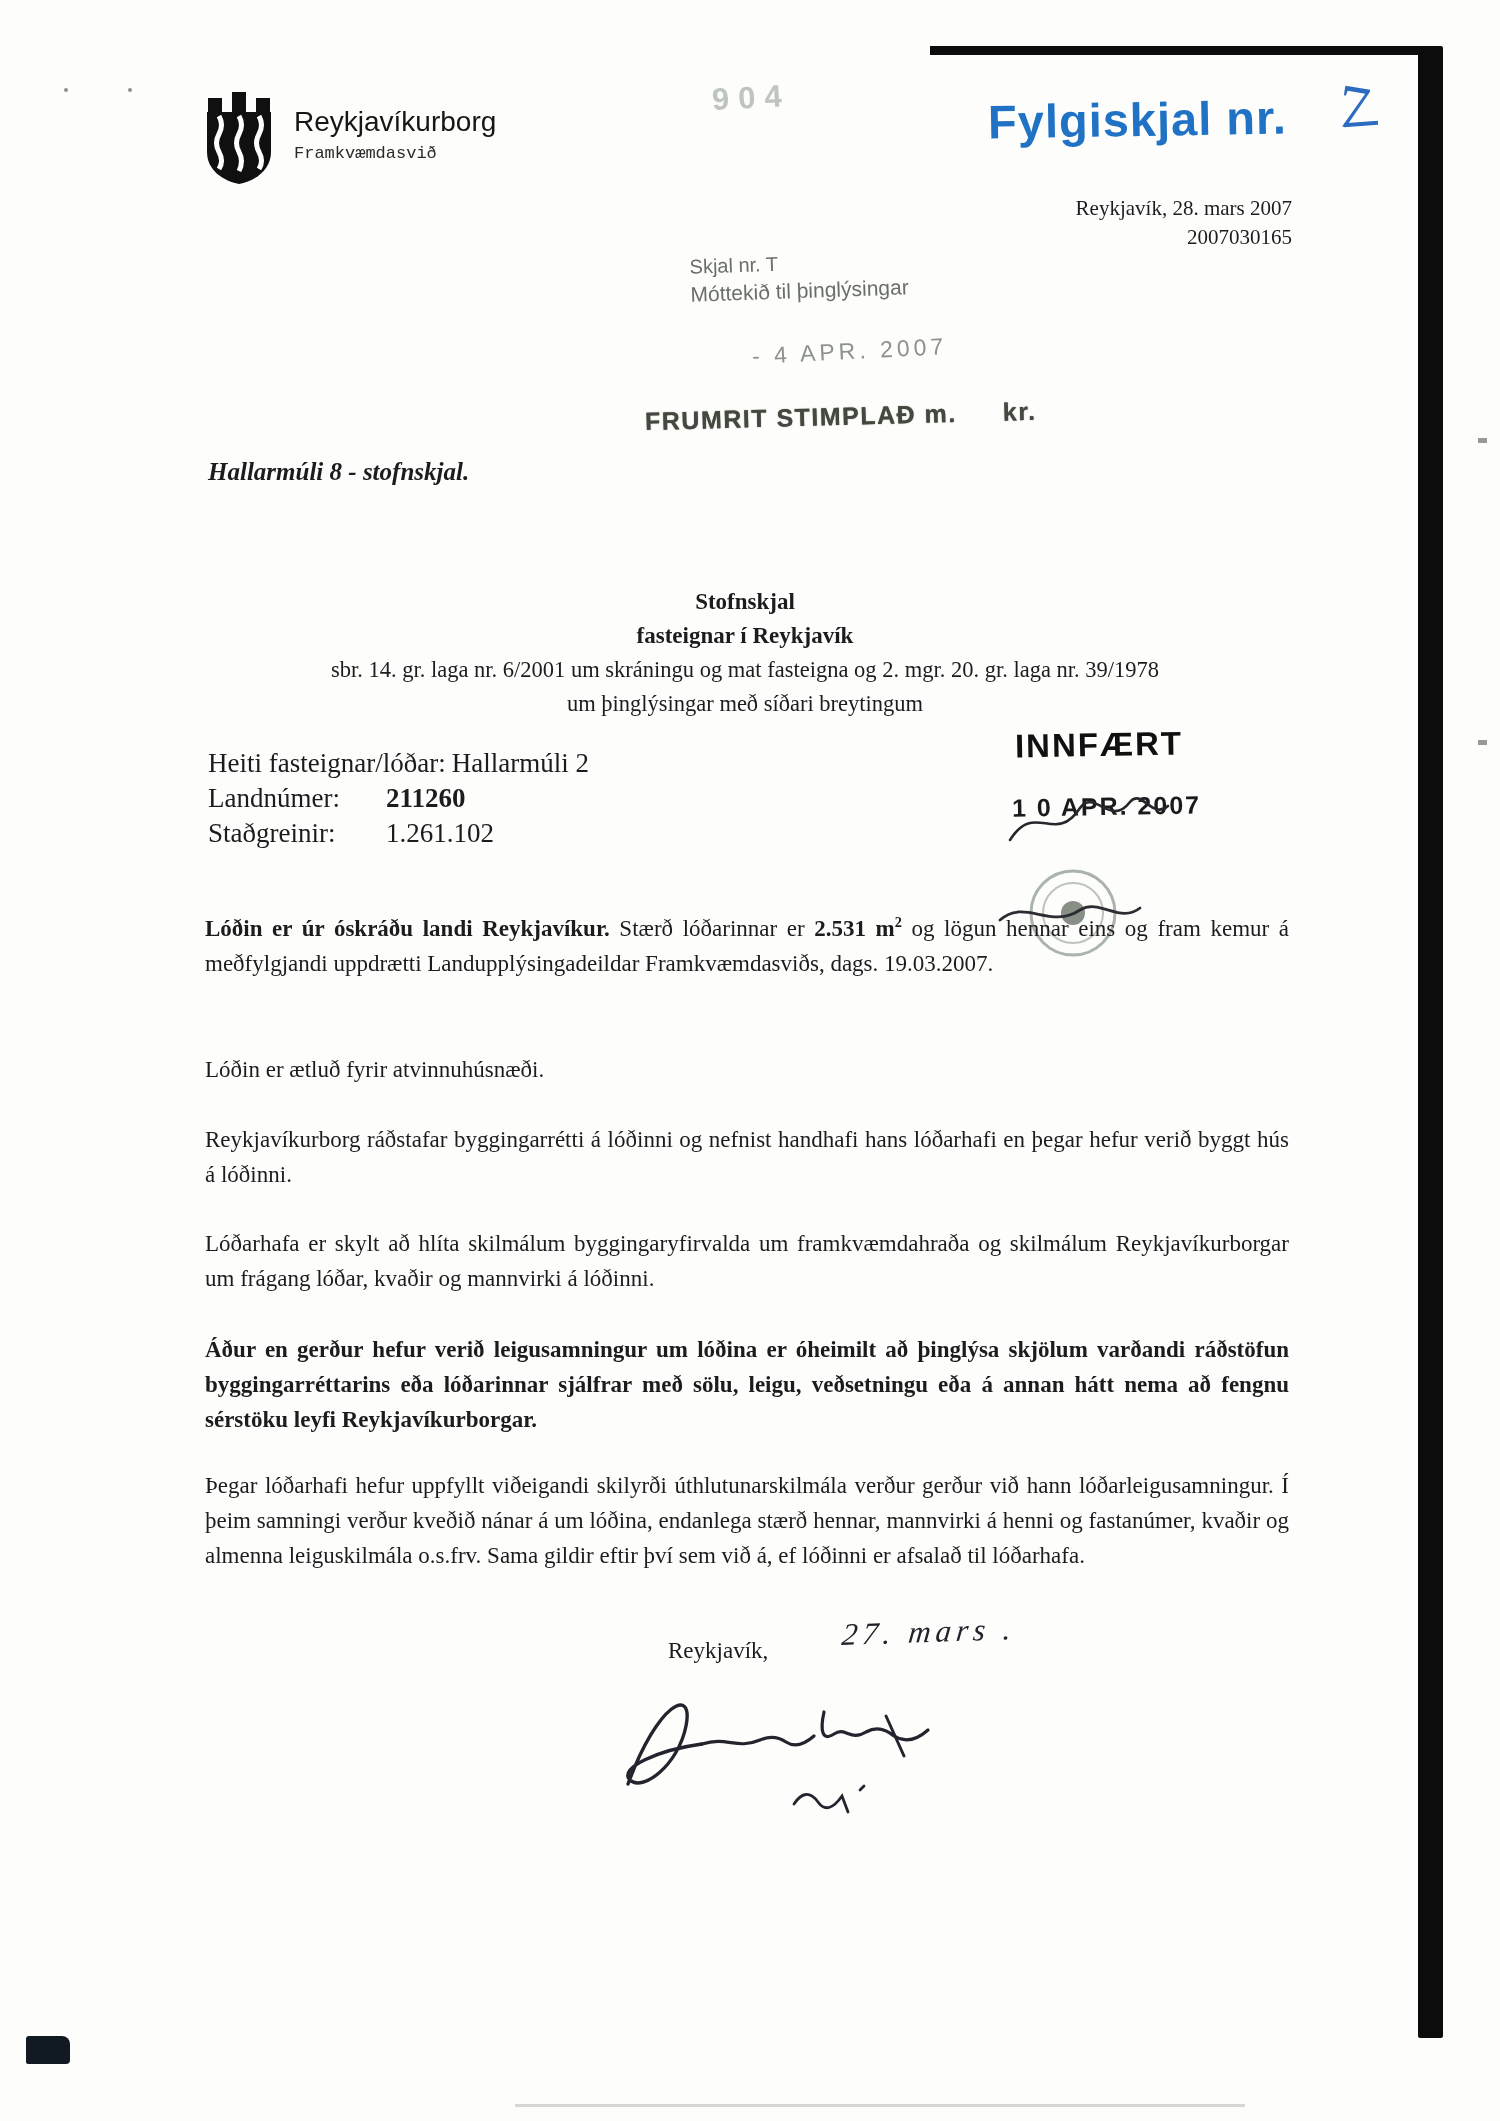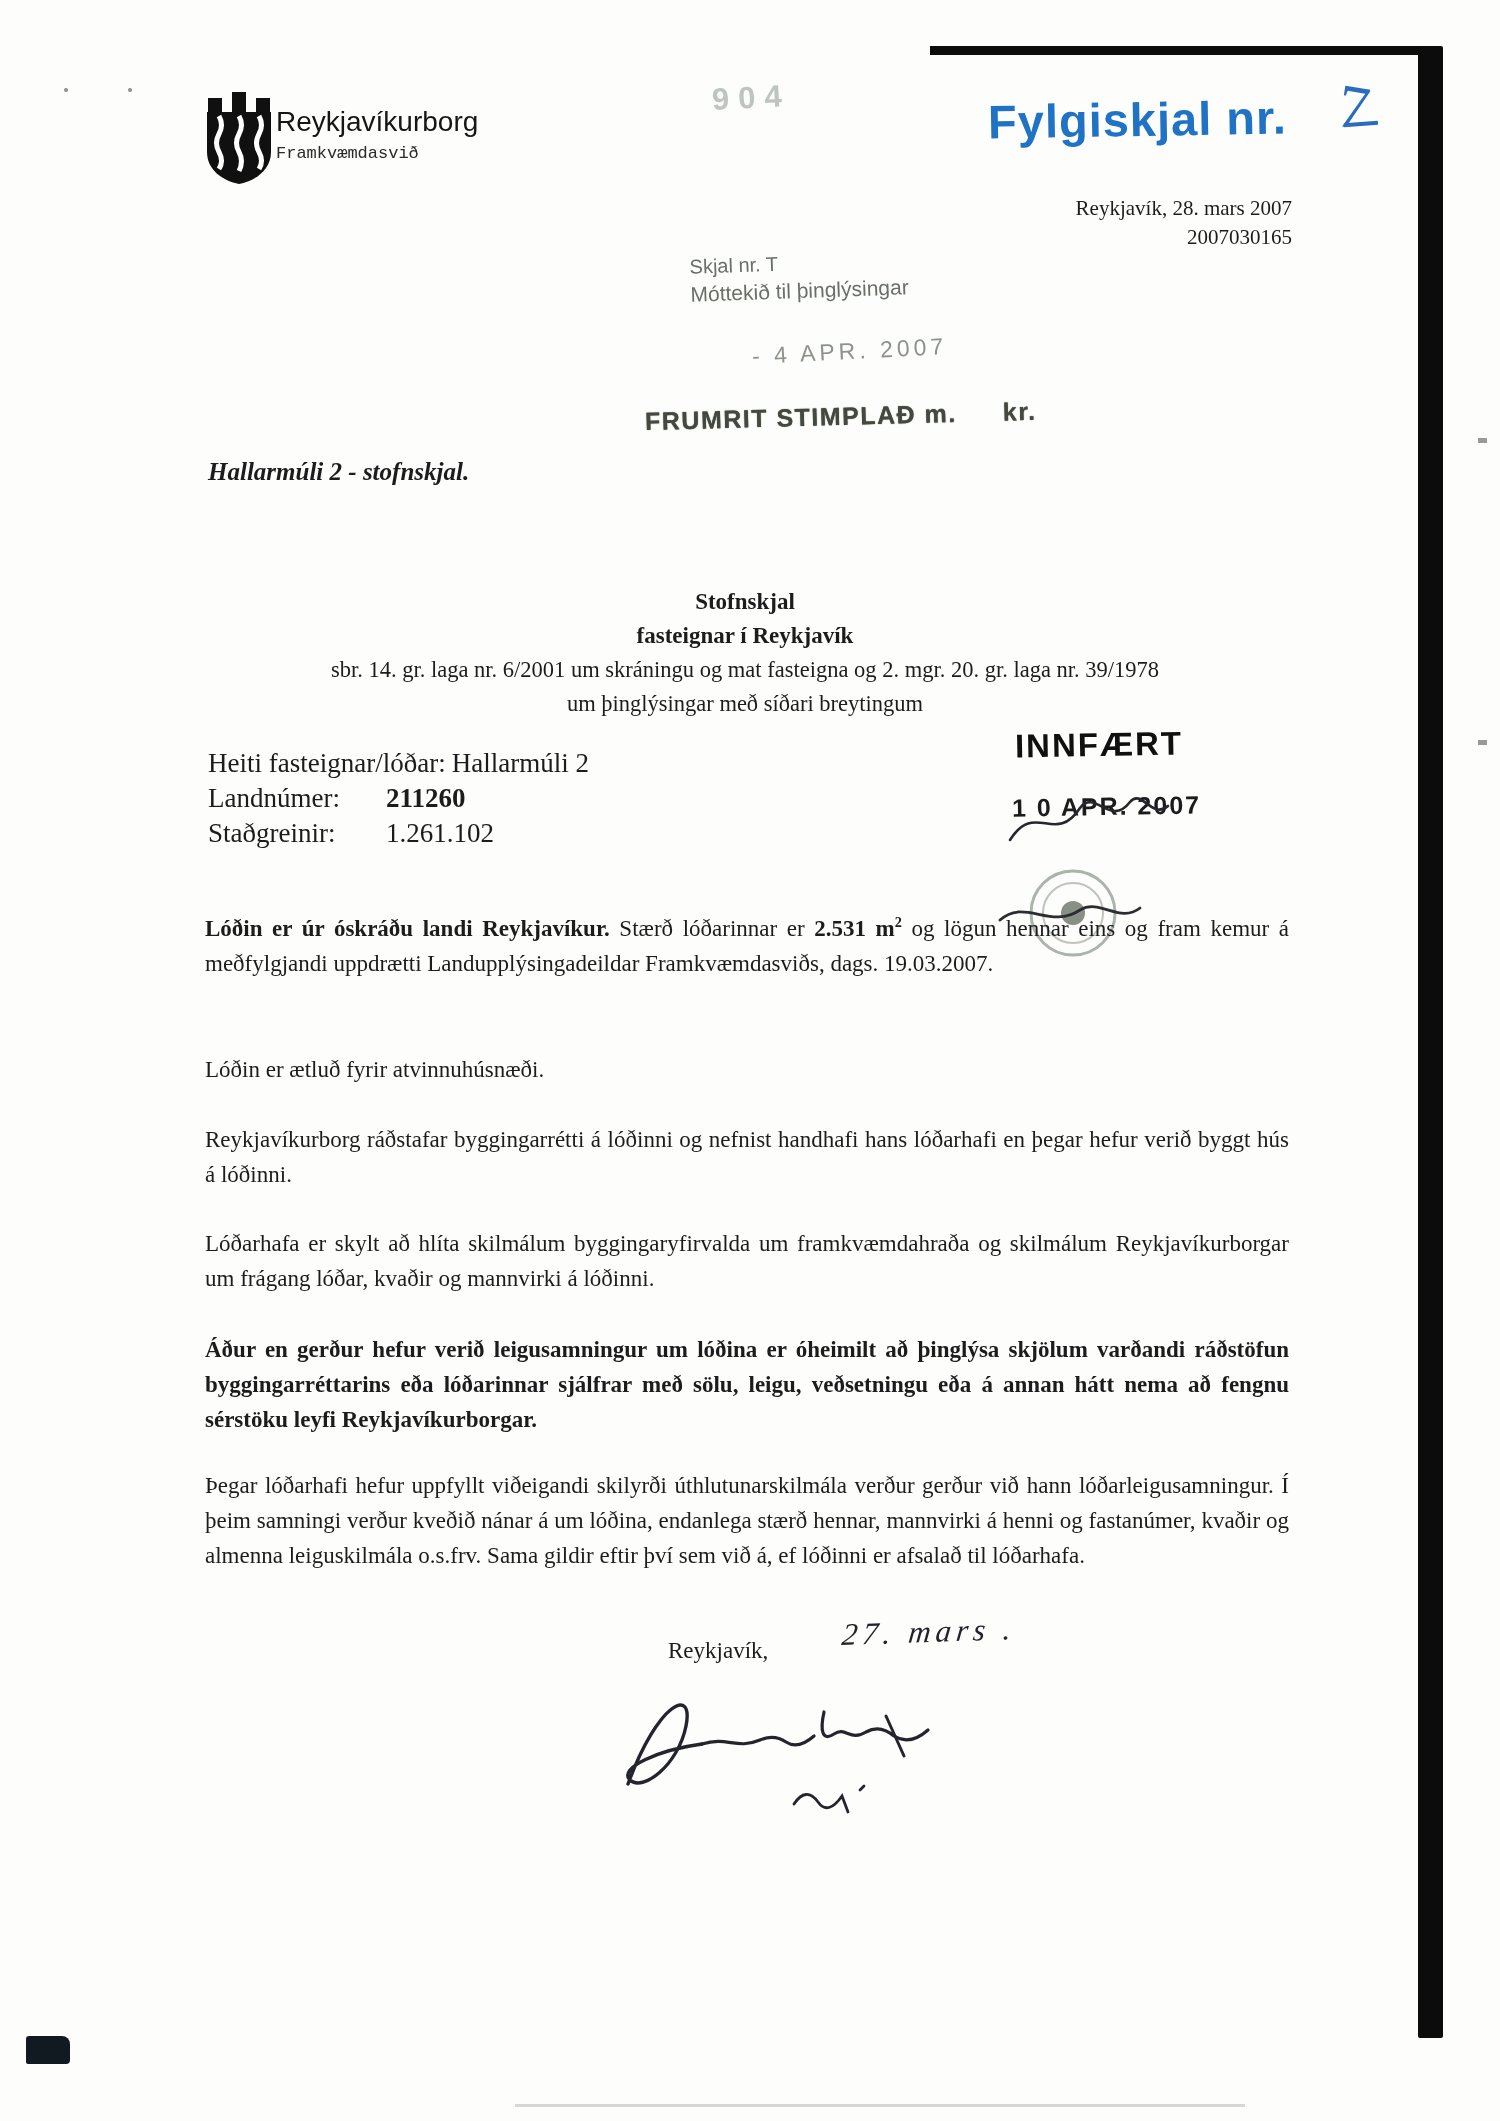--- a/index.html
+++ b/index.html
@@ -13,21 +13,21 @@
 
   
   .edge-top    { left:930px; top:46px; width:510px; height:9px;  background:#0c0c0c; }
   .edge-right  { left:1418px; top:46px; width:25px; height:1992px; background:#0c0c0c; border-radius:2px; }
   .corner-blob { left:26px; top:2036px; width:44px; height:28px; background:#101a20; border-radius:3px 8px 4px 2px; }
   .bottom-line { left:515px; top:2104px; width:730px; height:3px; background:#d7d7d3; }
   .speck       { background:#9a9a94; }
   .dot         { width:4px; height:4px; background:#8f8f8a; border-radius:50%; }
 
   
-  .logo-wrap { left:202px; top:92px; display:flex; align-items:flex-start; }
+  .logo-wrap { left:202px; top:92px; display:flex; align-items:flex-start; gap:18px; }
   .org-name  { font-family:"Liberation Sans", sans-serif; font-size:28px; color:#161616; margin-top:14px; }
   .org-div   { font-family:Liberation Mono, monospace; font-size:17px; color:#2a2a2a; margin-top:6px; }
 
   .faded-stamp {
     left:712px; top:80px; transform:rotate(-3deg);
     font-family:"Liberation Sans", sans-serif; font-weight:bold;
     font-size:31px; letter-spacing:9px; color:rgba(128,142,130,0.5);
   }
   .fylgiskjal {
     left:988px; top:92px; transform:rotate(-1deg);
@@ -141,21 +141,21 @@
   <div class="abs stamp-skjal">
     <div>Skjal nr. T</div>
     <div style="font-size:21px;">Móttekið til þinglýsingar</div>
   </div>
   <div class="abs stamp-received">- 4 APR. 2007</div>
   <div class="abs stamp-frumrit">
     <span>FRUMRIT STIMPLAÐ m.</span>
     <span>kr.</span>
   </div>
 
-  <div class="abs subject">Hallarmúli 2 - stofnskjal.</div>
+  <div class="abs subject">Hallarmúli 8 - stofnskjal.</div>
 
   <div class="abs title-block">
     <div class="t-bold">Stofnskjal</div>
     <div class="t-bold">fasteignar í Reykjavík</div>
     <div class="t-reg">sbr. 14. gr. laga nr. 6/2001 um skráningu og mat fasteigna og 2. mgr. 20. gr. laga nr. 39/1978</div>
     <div class="t-reg">um þinglýsingar með síðari breytingum</div>
   </div>
 
   <div class="abs props">
     <div class="prop-row">

